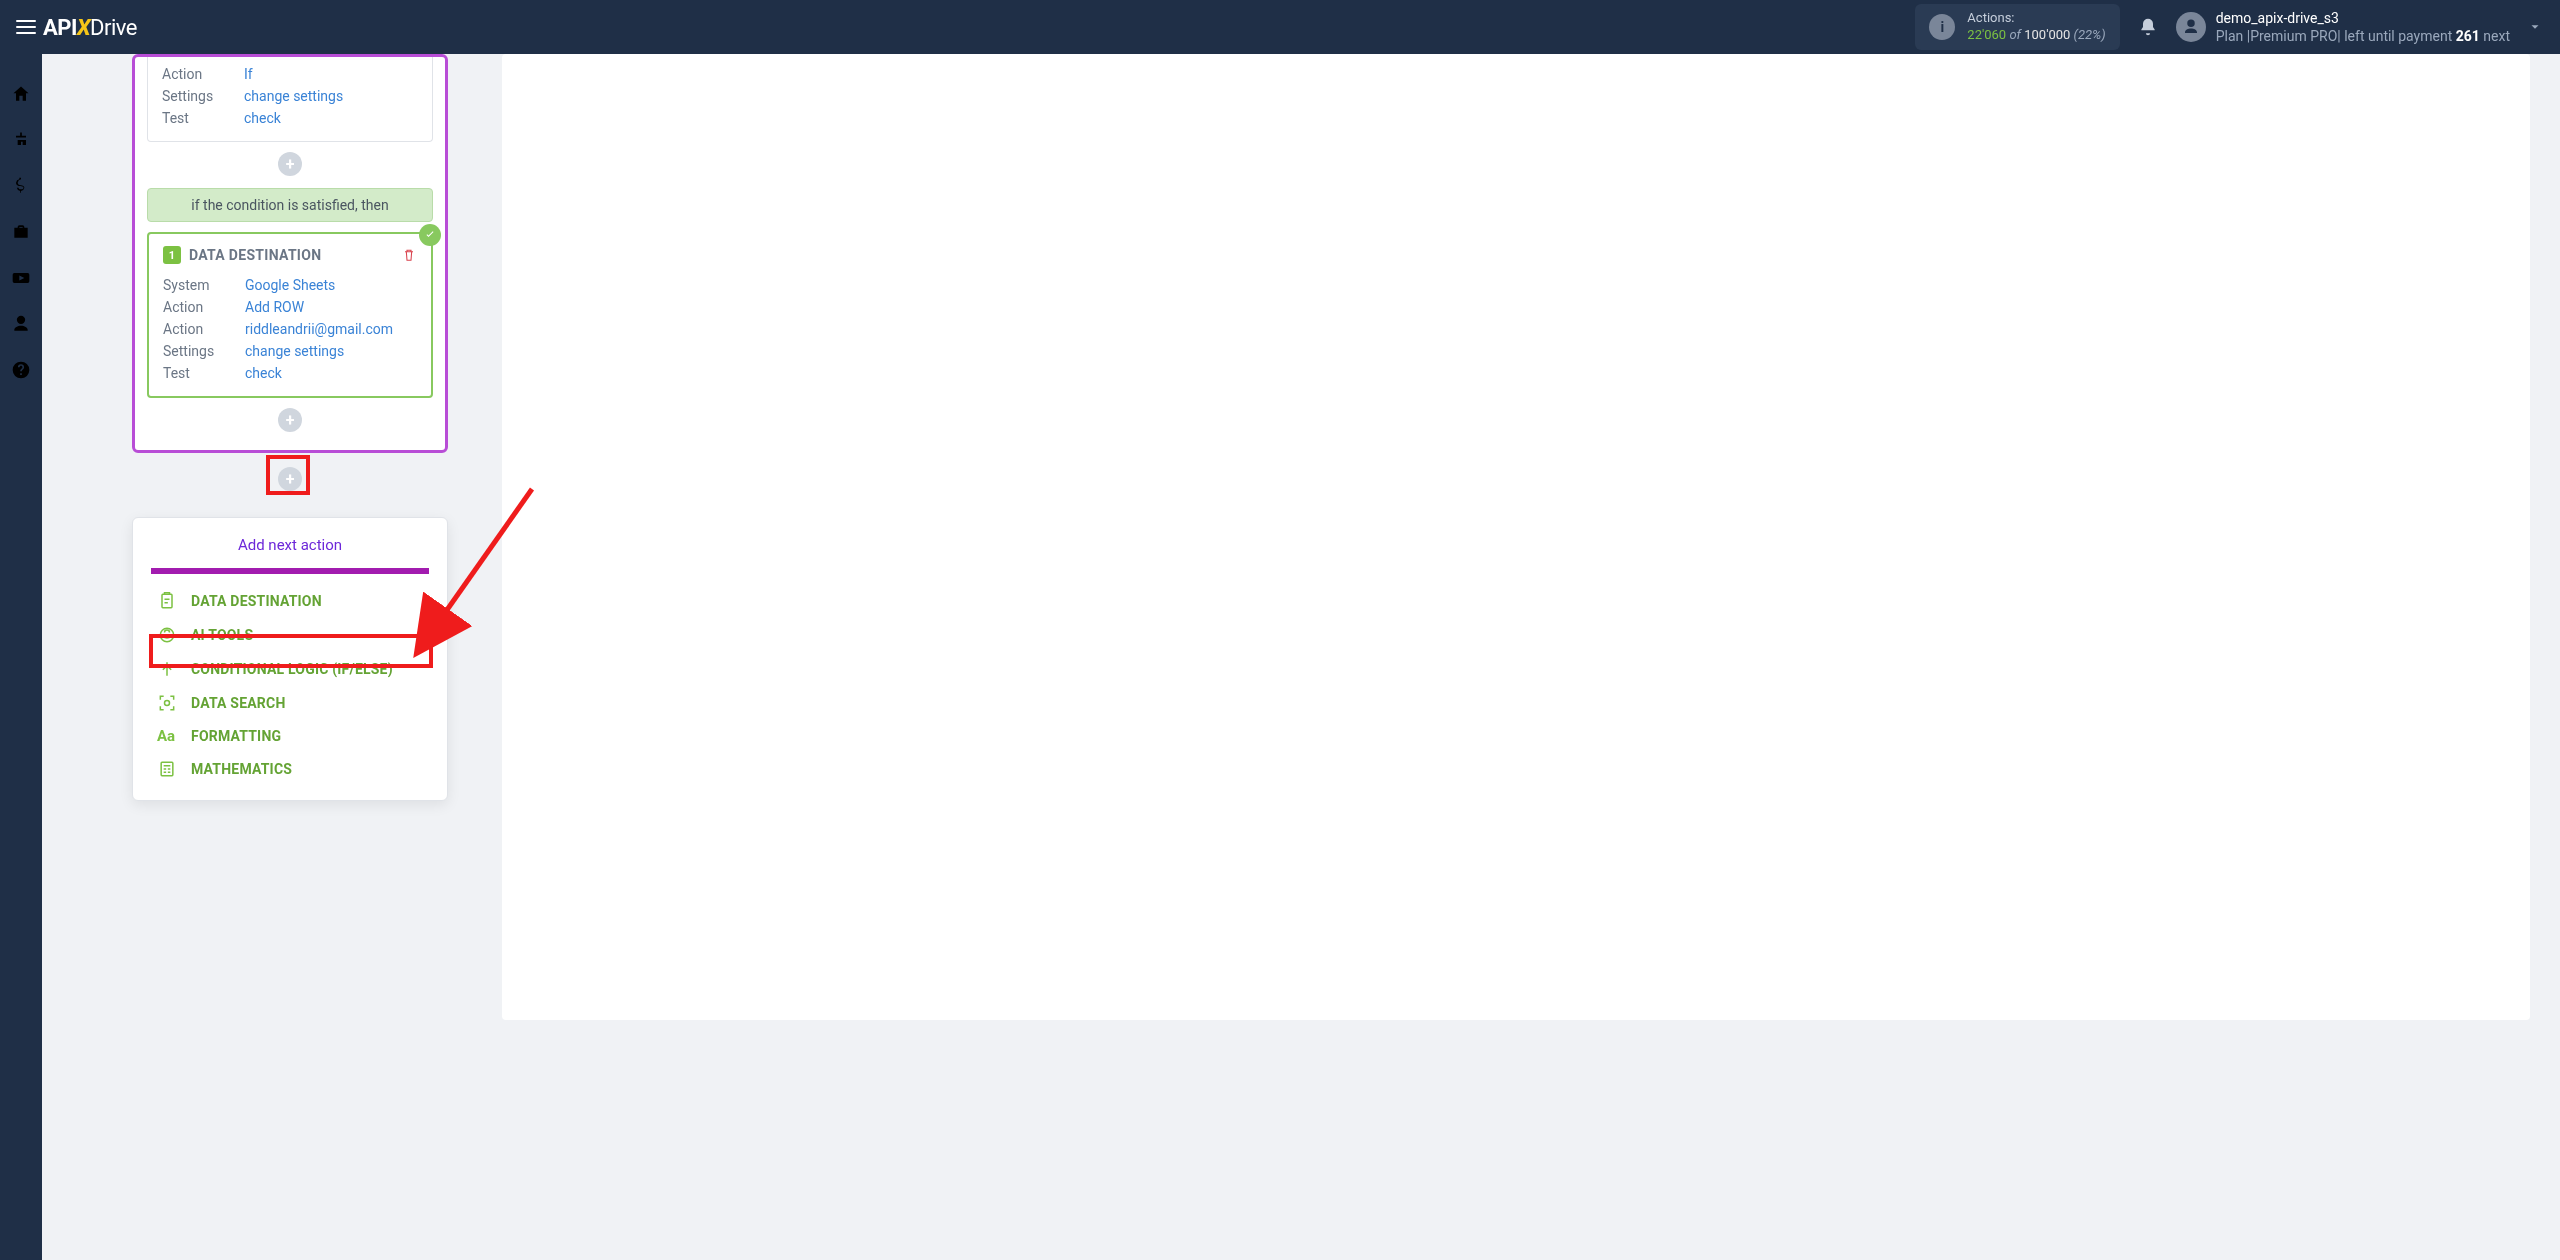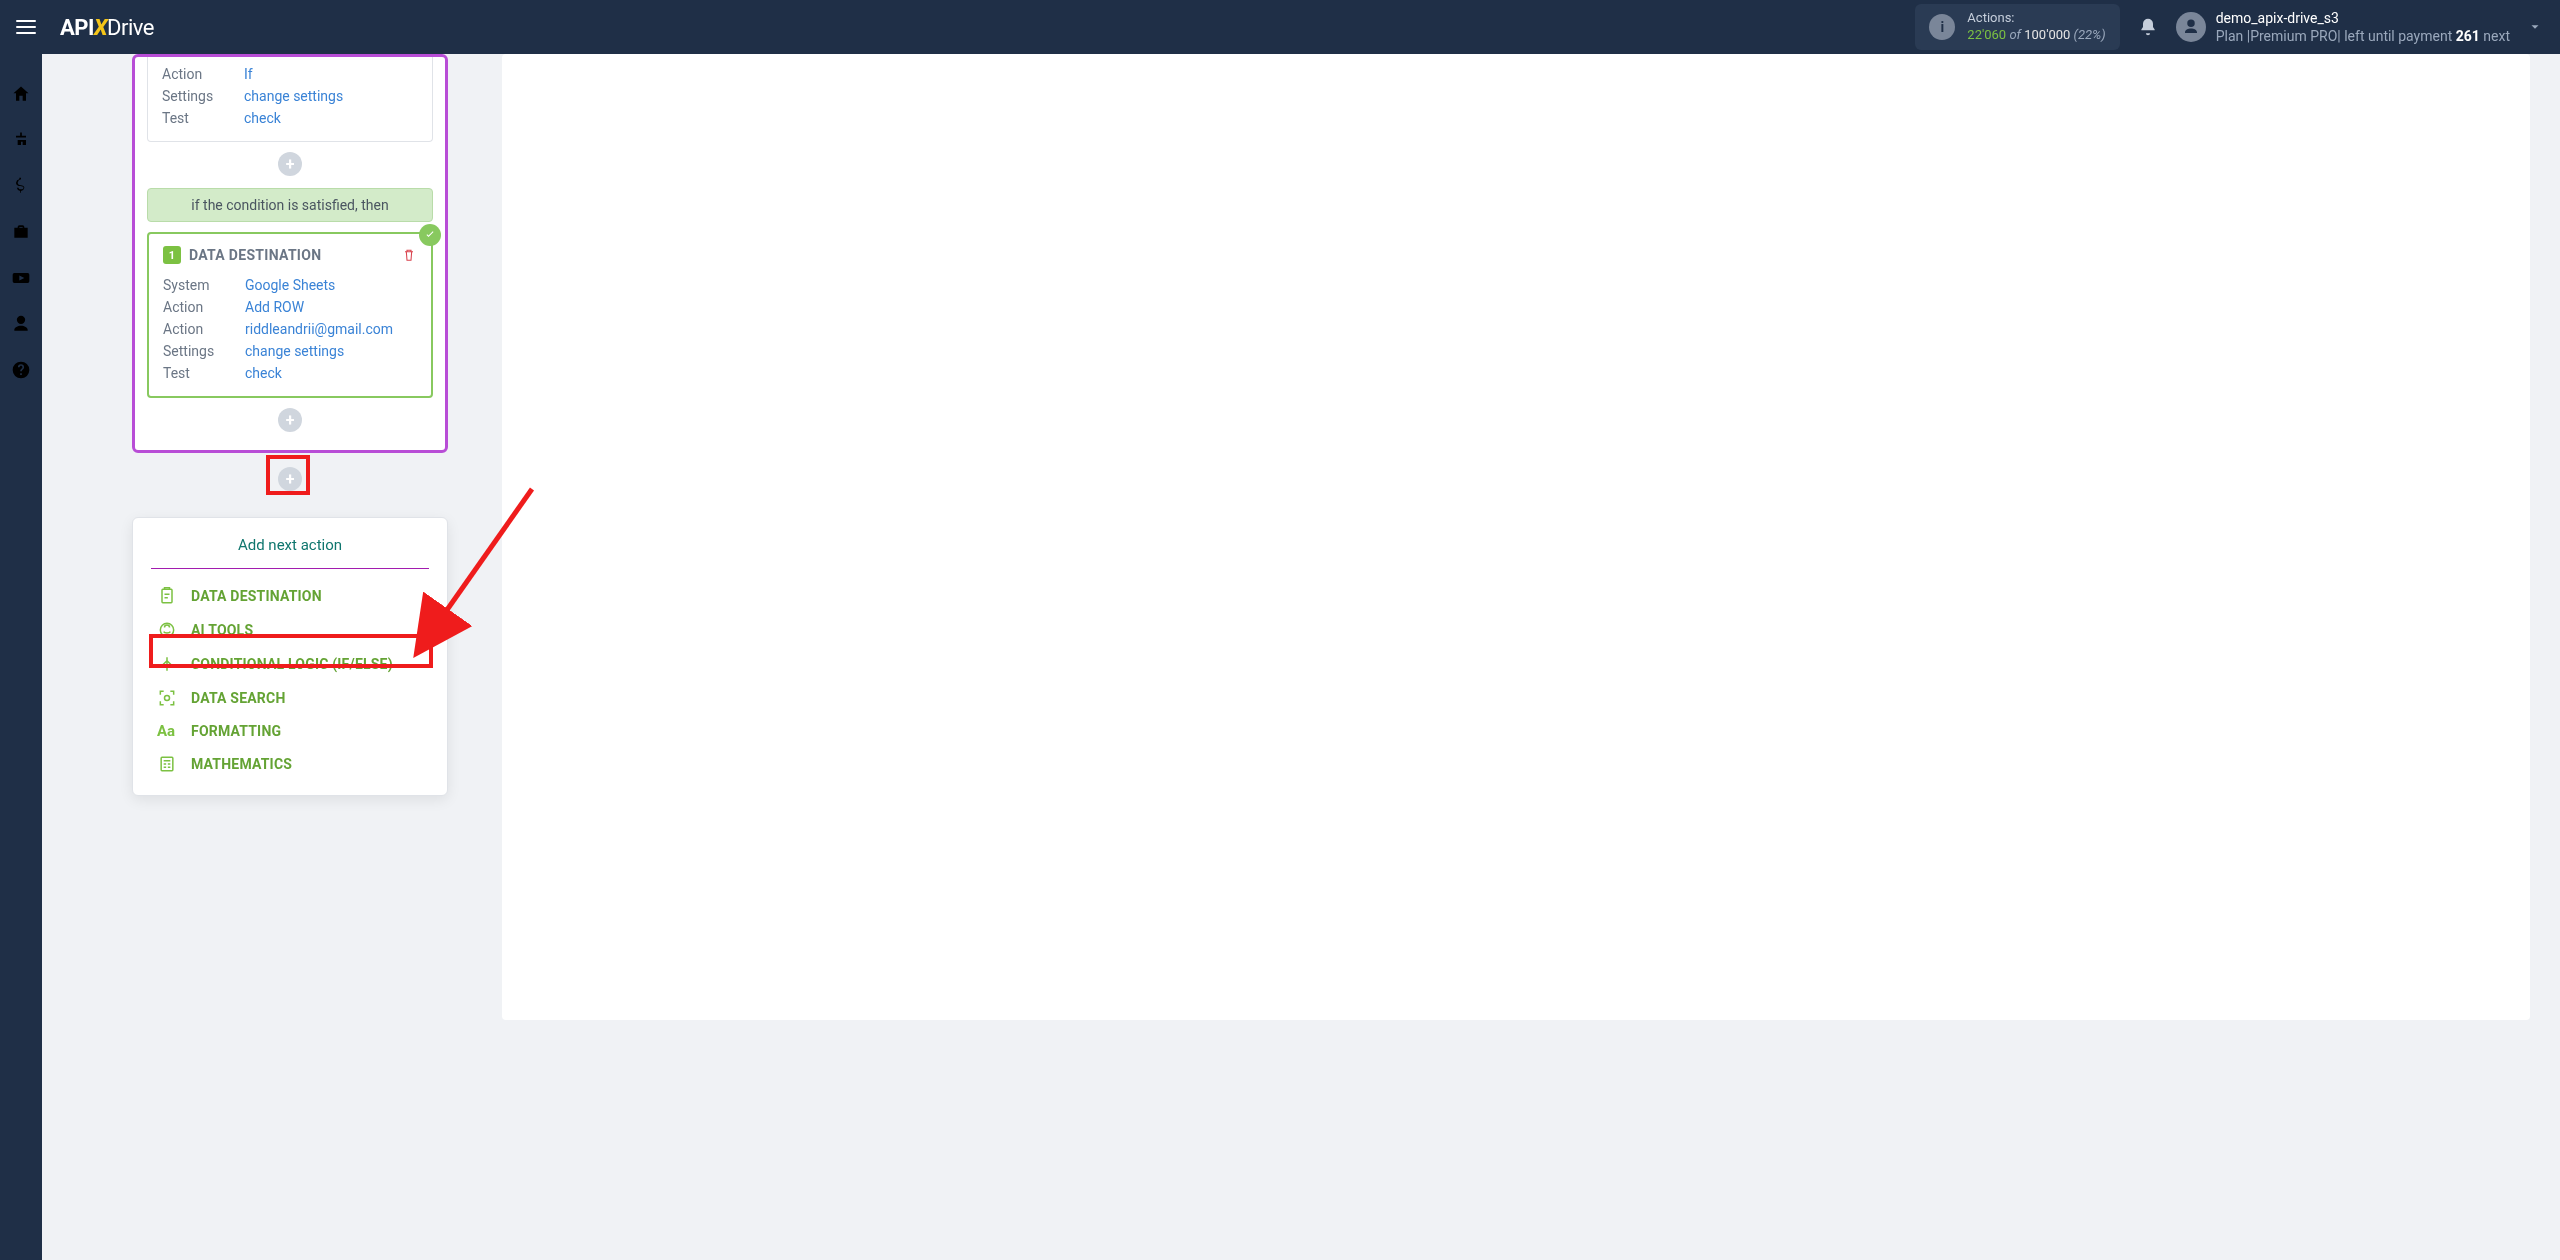--- a/index.html
+++ b/index.html
@@ -1,20 +1,20 @@
 <!DOCTYPE html>
 <html><head>
 <meta charset="utf-8">
 <style>
 *{margin:0;padding:0;box-sizing:border-box;font-family:-apple-system,BlinkMacSystemFont,"Segoe UI",Roboto,Arial,sans-serif}
 body{background:#f0f2f5;overflow:hidden}
 .header{height:54px;background:#1f2f47;display:flex;align-items:center;padding:0 12px;color:#fff;position:relative;z-index:10}
 .hamburger{width:28px;height:28px;display:flex;flex-direction:column;justify-content:center;gap:4px;cursor:pointer;padding:4px}
 .hamburger div{height:2px;background:#fff;border-radius:1px}
-.logo{margin-left:20px;font-size:22px;font-weight:700;letter-spacing:-0.5px}
+.logo{margin-left:3px;font-size:22px;font-weight:700;letter-spacing:-0.5px}
 .logo .api{color:#fff}
 .logo .x{color:#f5c518;font-style:italic;font-weight:800}
 .logo .drive{color:#fff;font-weight:400}
 .header-right{margin-left:auto;display:flex;align-items:center;gap:18px}
 .actions-pill{background:#2a3b54;border-radius:6px;padding:6px 14px;display:flex;align-items:center;gap:12px}
 .info-circle{width:26px;height:26px;border-radius:50%;background:#7a8699;display:flex;align-items:center;justify-content:center;color:#1f2f47;font-weight:700;font-size:14px}
 .actions-text{font-size:13px;line-height:1.3}
 .actions-text .lbl{color:#c5cedb}
 .actions-text .cur{color:#7cc142}
 .actions-text .of{color:#9aa8bc;font-style:italic}
@@ -47,21 +47,21 @@
 .dest-card{border:2px solid #88c95f;border-radius:4px;margin:0 12px;position:relative;background:#fff}
 .dest-head{display:flex;align-items:center;padding:12px 14px 4px 14px;gap:8px}
 .badge1{width:18px;height:18px;background:#7cc142;color:#fff;border-radius:3px;display:flex;align-items:center;justify-content:center;font-size:11px;font-weight:700}
 .dest-title{color:#6b7685;font-size:14px;font-weight:700;letter-spacing:0.3px}
 .trash{margin-left:auto;width:16px;height:16px;cursor:pointer}
 .trash svg{width:16px;height:16px;fill:none;stroke:#d9434e;stroke-width:1.6}
 .check-badge{position:absolute;top:-10px;right:-10px;width:22px;height:22px;border-radius:50%;background:#88c95f;display:flex;align-items:center;justify-content:center}
 .check-badge svg{width:12px;height:12px;fill:#fff}
 .red-box1{position:absolute;border:4px solid #ef1c1c;pointer-events:none}
 .popover{width:316px;margin-left:60px;margin-top:20px;background:#fff;border:1px solid #e0e3e8;border-radius:6px;box-shadow:0 4px 14px rgba(0,0,0,0.08);padding:18px 0 14px 0;position:relative}
-.pop-title{text-align:center;font-size:15px;color:#0f766e;padding-bottom:14px;border-bottom:1px solid #a21caf;margin:0 18px 10px 18px}
+.pop-title{text-align:center;font-size:15px;color:#6d28d9;padding-bottom:14px;border-bottom:6px solid #a21caf;margin:0 18px 10px 18px}
 .pop-item{display:flex;align-items:center;gap:14px;padding:7px 24px;cursor:pointer}
 .pop-item .pi{width:20px;height:20px;fill:none;stroke:#7cc142;stroke-width:1.8}
 .pop-item .txt{color:#64a334;font-size:14px;font-weight:700;letter-spacing:0.2px}
 .pop-item.aa .pi-txt{color:#7cc142;font-weight:700;font-size:15px}
 .arrow{position:absolute;pointer-events:none}
 .arrow svg{overflow:visible}
 .plus-outer{position:relative;width:316px;margin-left:60px;display:flex;justify-content:center;margin-top:8px}
 .plus-outer .addbtn{margin:6px 0}
 </style>
 </head>

